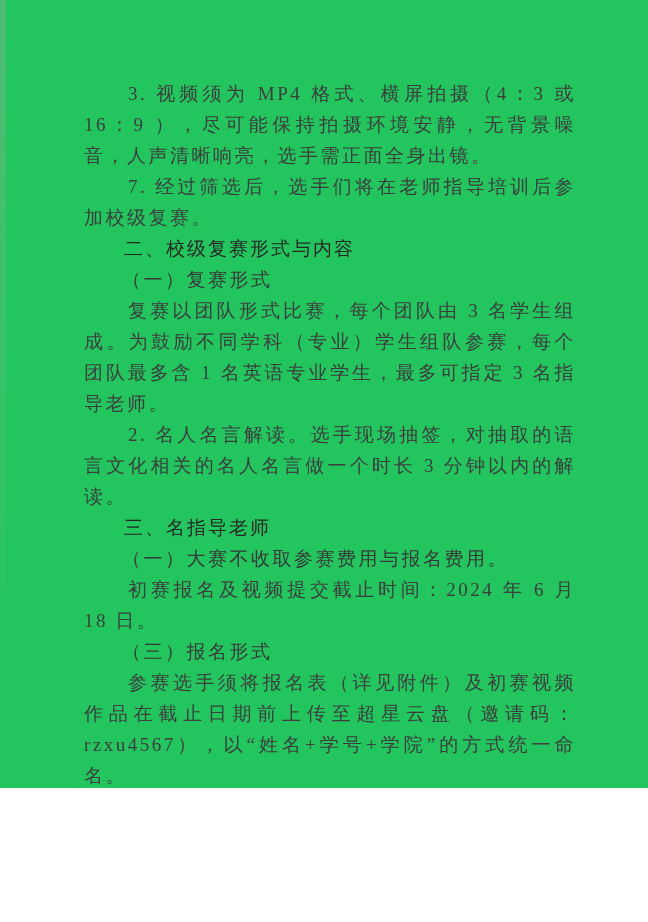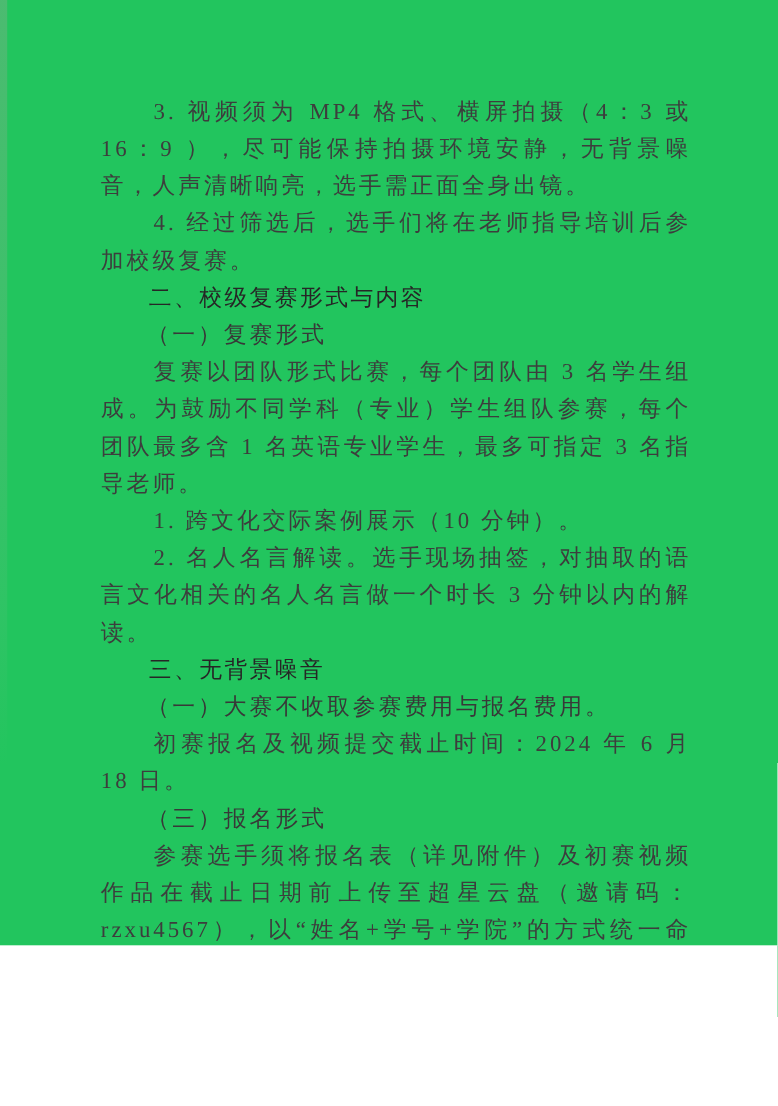--- a/index.html
+++ b/index.html
@@ -70,27 +70,26 @@
   }
 </style>
 </head>
 <body>
 
 <div class="page">
   <div class="scan-edge"></div>
 
   <div class="content">
     <p class="para-body">3. 视频须为 MP4 格式、横屏拍摄（4：3 或 16：9 ），尽可能保持拍摄环境安静，无背景噪音，人声清晰响亮，选手需正面全身出镜。</p>
-    <p class="para-body">4. 经过筛选后，选手们将在老师指导培训后参加校级复赛。</p>
+    <p class="para-body">7. 经过筛选后，选手们将在老师指导培训后参加校级复赛。</p>
     <p class="para-heading">二、校级复赛形式与内容</p>
     <p class="para-subheading">（一）复赛形式</p>
     <p class="para-body">复赛以团队形式比赛，每个团队由 3 名学生组成。为鼓励不同学科（专业）学生组队参赛，每个团队最多含 1 名英语专业学生，最多可指定 3 名指导老师。</p>
-    <p class="para-body">1. 跨文化交际案例展示（10 分钟）。</p>
     <p class="para-body">2. 名人名言解读。选手现场抽签，对抽取的语言文化相关的名人名言做一个时长 3 分钟以内的解读。</p>
-    <p class="para-heading">三、无背景噪音</p>
+    <p class="para-heading">三、名指导老师</p>
     <p class="para-subheading">（一）大赛不收取参赛费用与报名费用。</p>
     <p class="para-body">初赛报名及视频提交截止时间：2024 年 6 月 18 日。</p>
     <p class="para-subheading">（三）报名形式</p>
     <p class="para-body">参赛选手须将报名表（详见附件）及初赛视频作品在截止日期前上传至超星云盘（邀请码：rzxu4567），以“姓名+学号+学院”的方式统一命名。</p>
     <p class="para-body">校级复赛时间及地点另行通知。</p>
   </div>
 
   <div class="page-number">- 2 -</div>
 </div>
 

